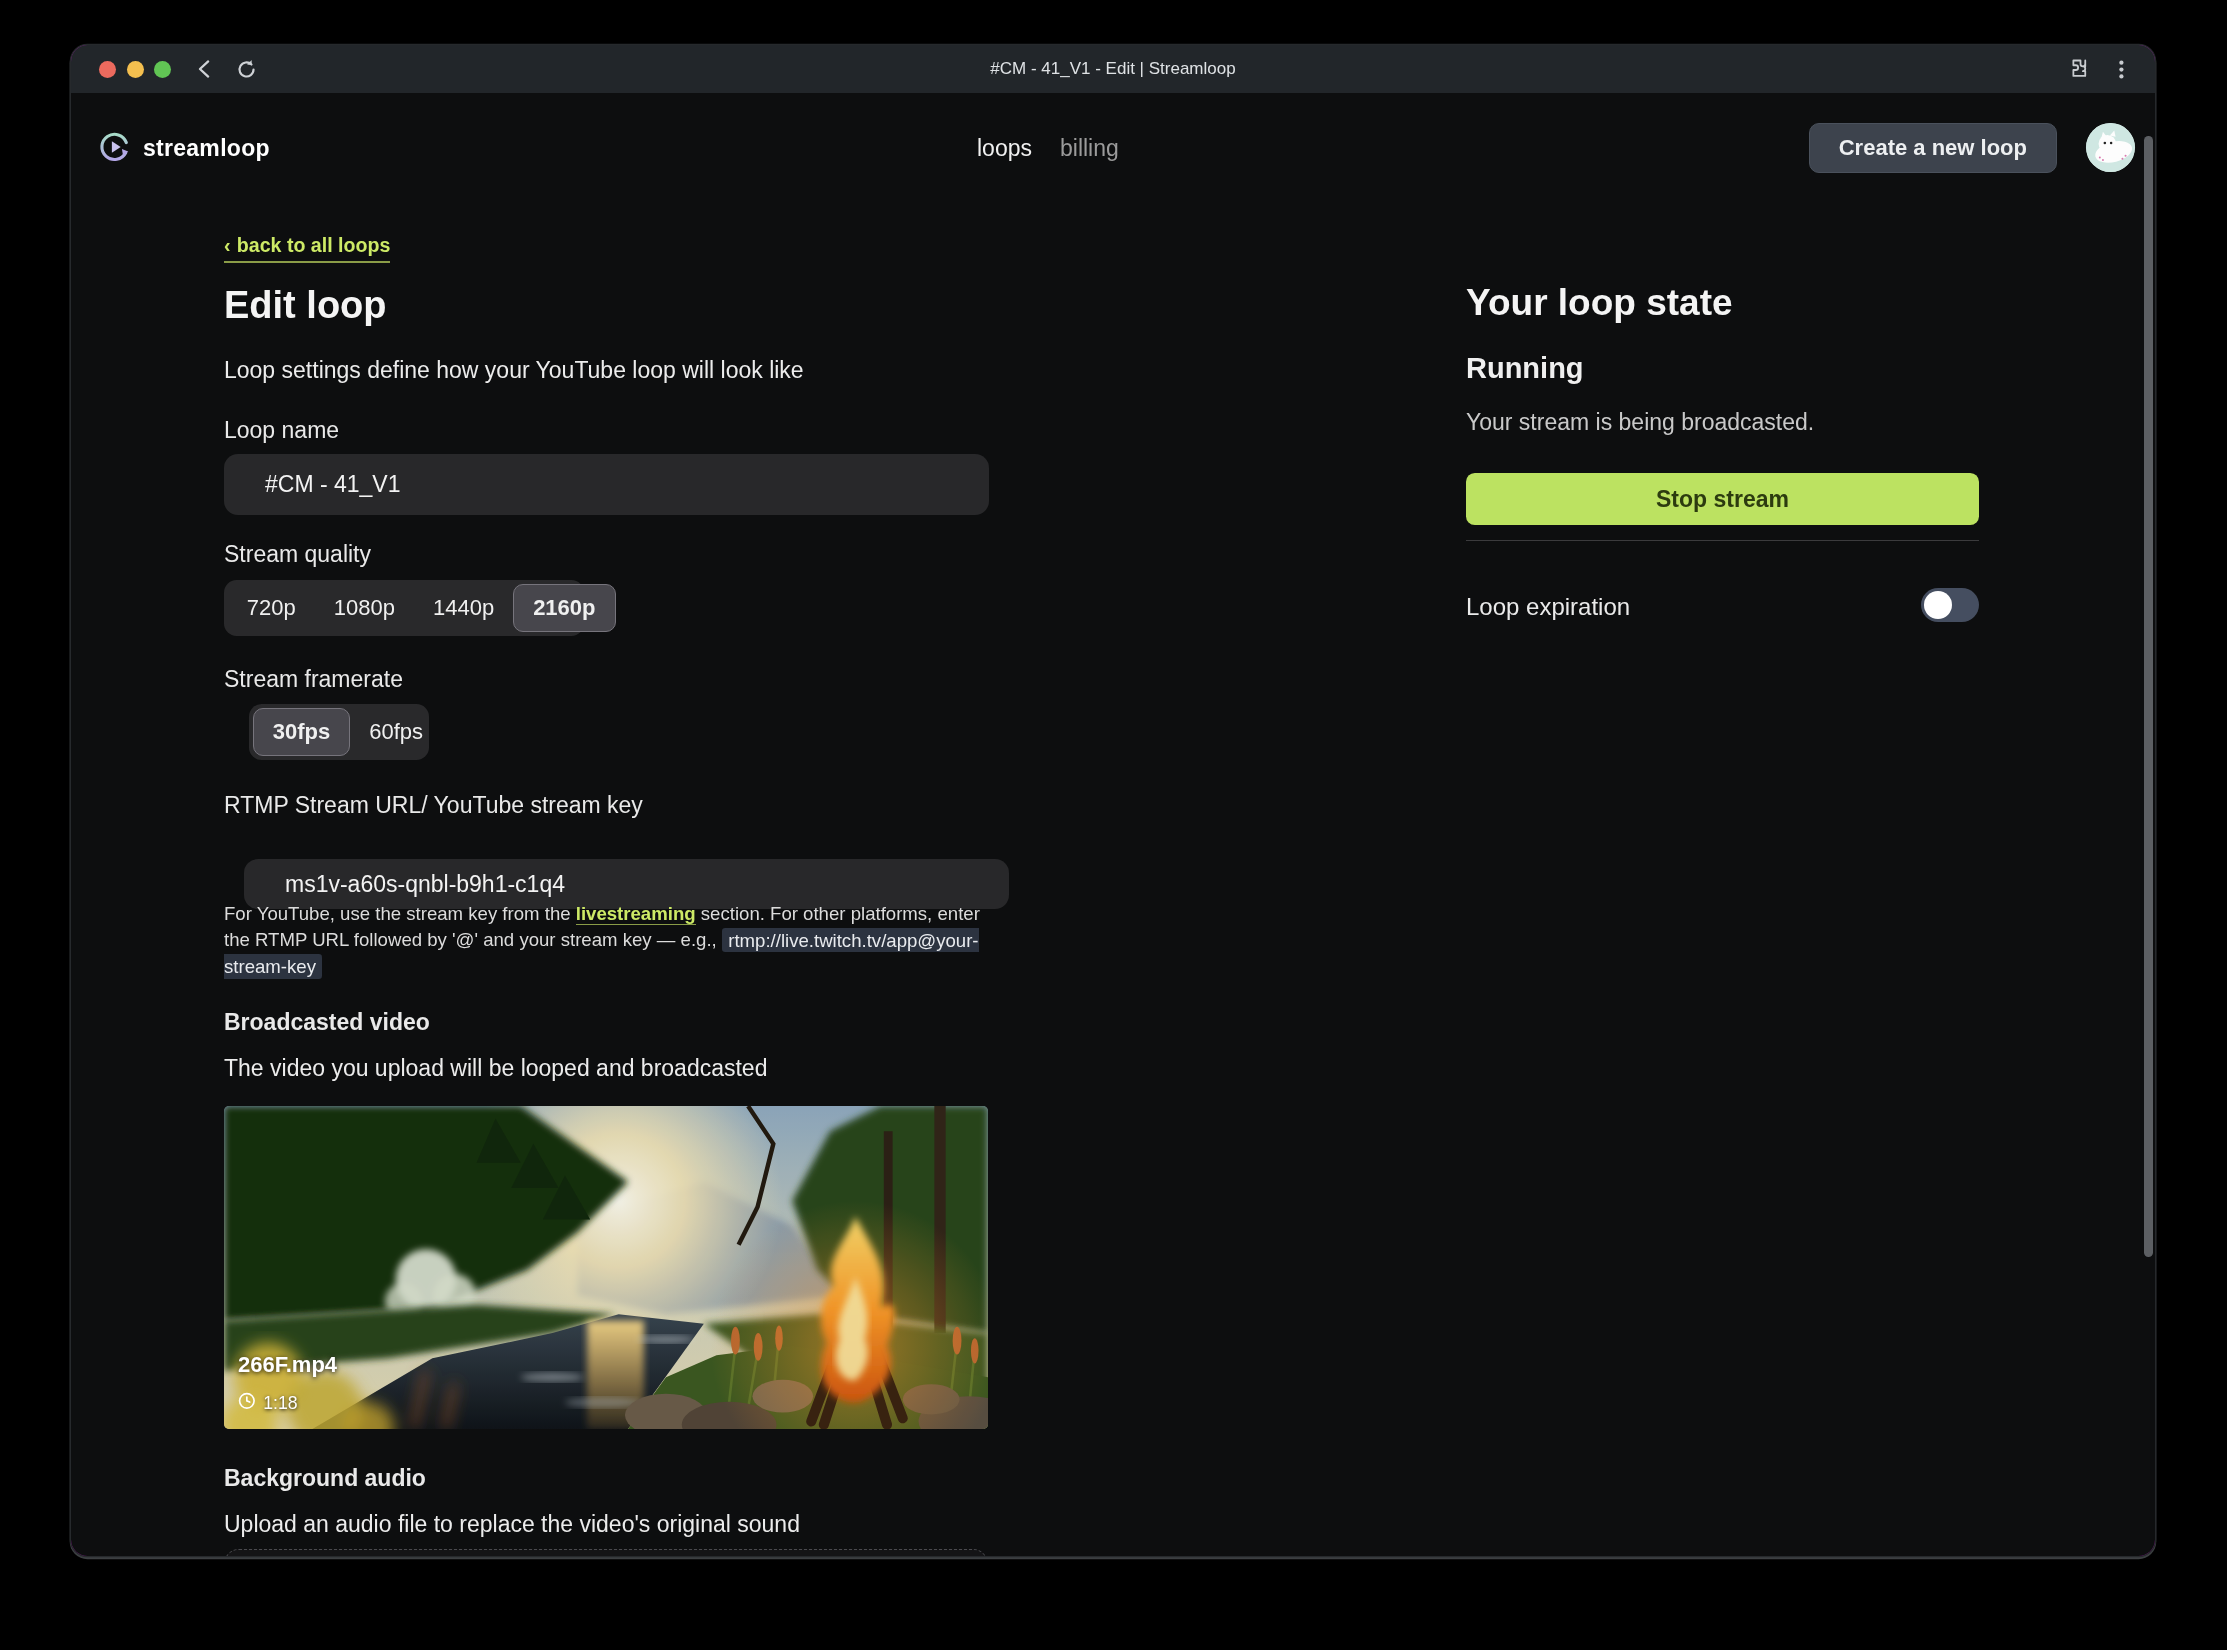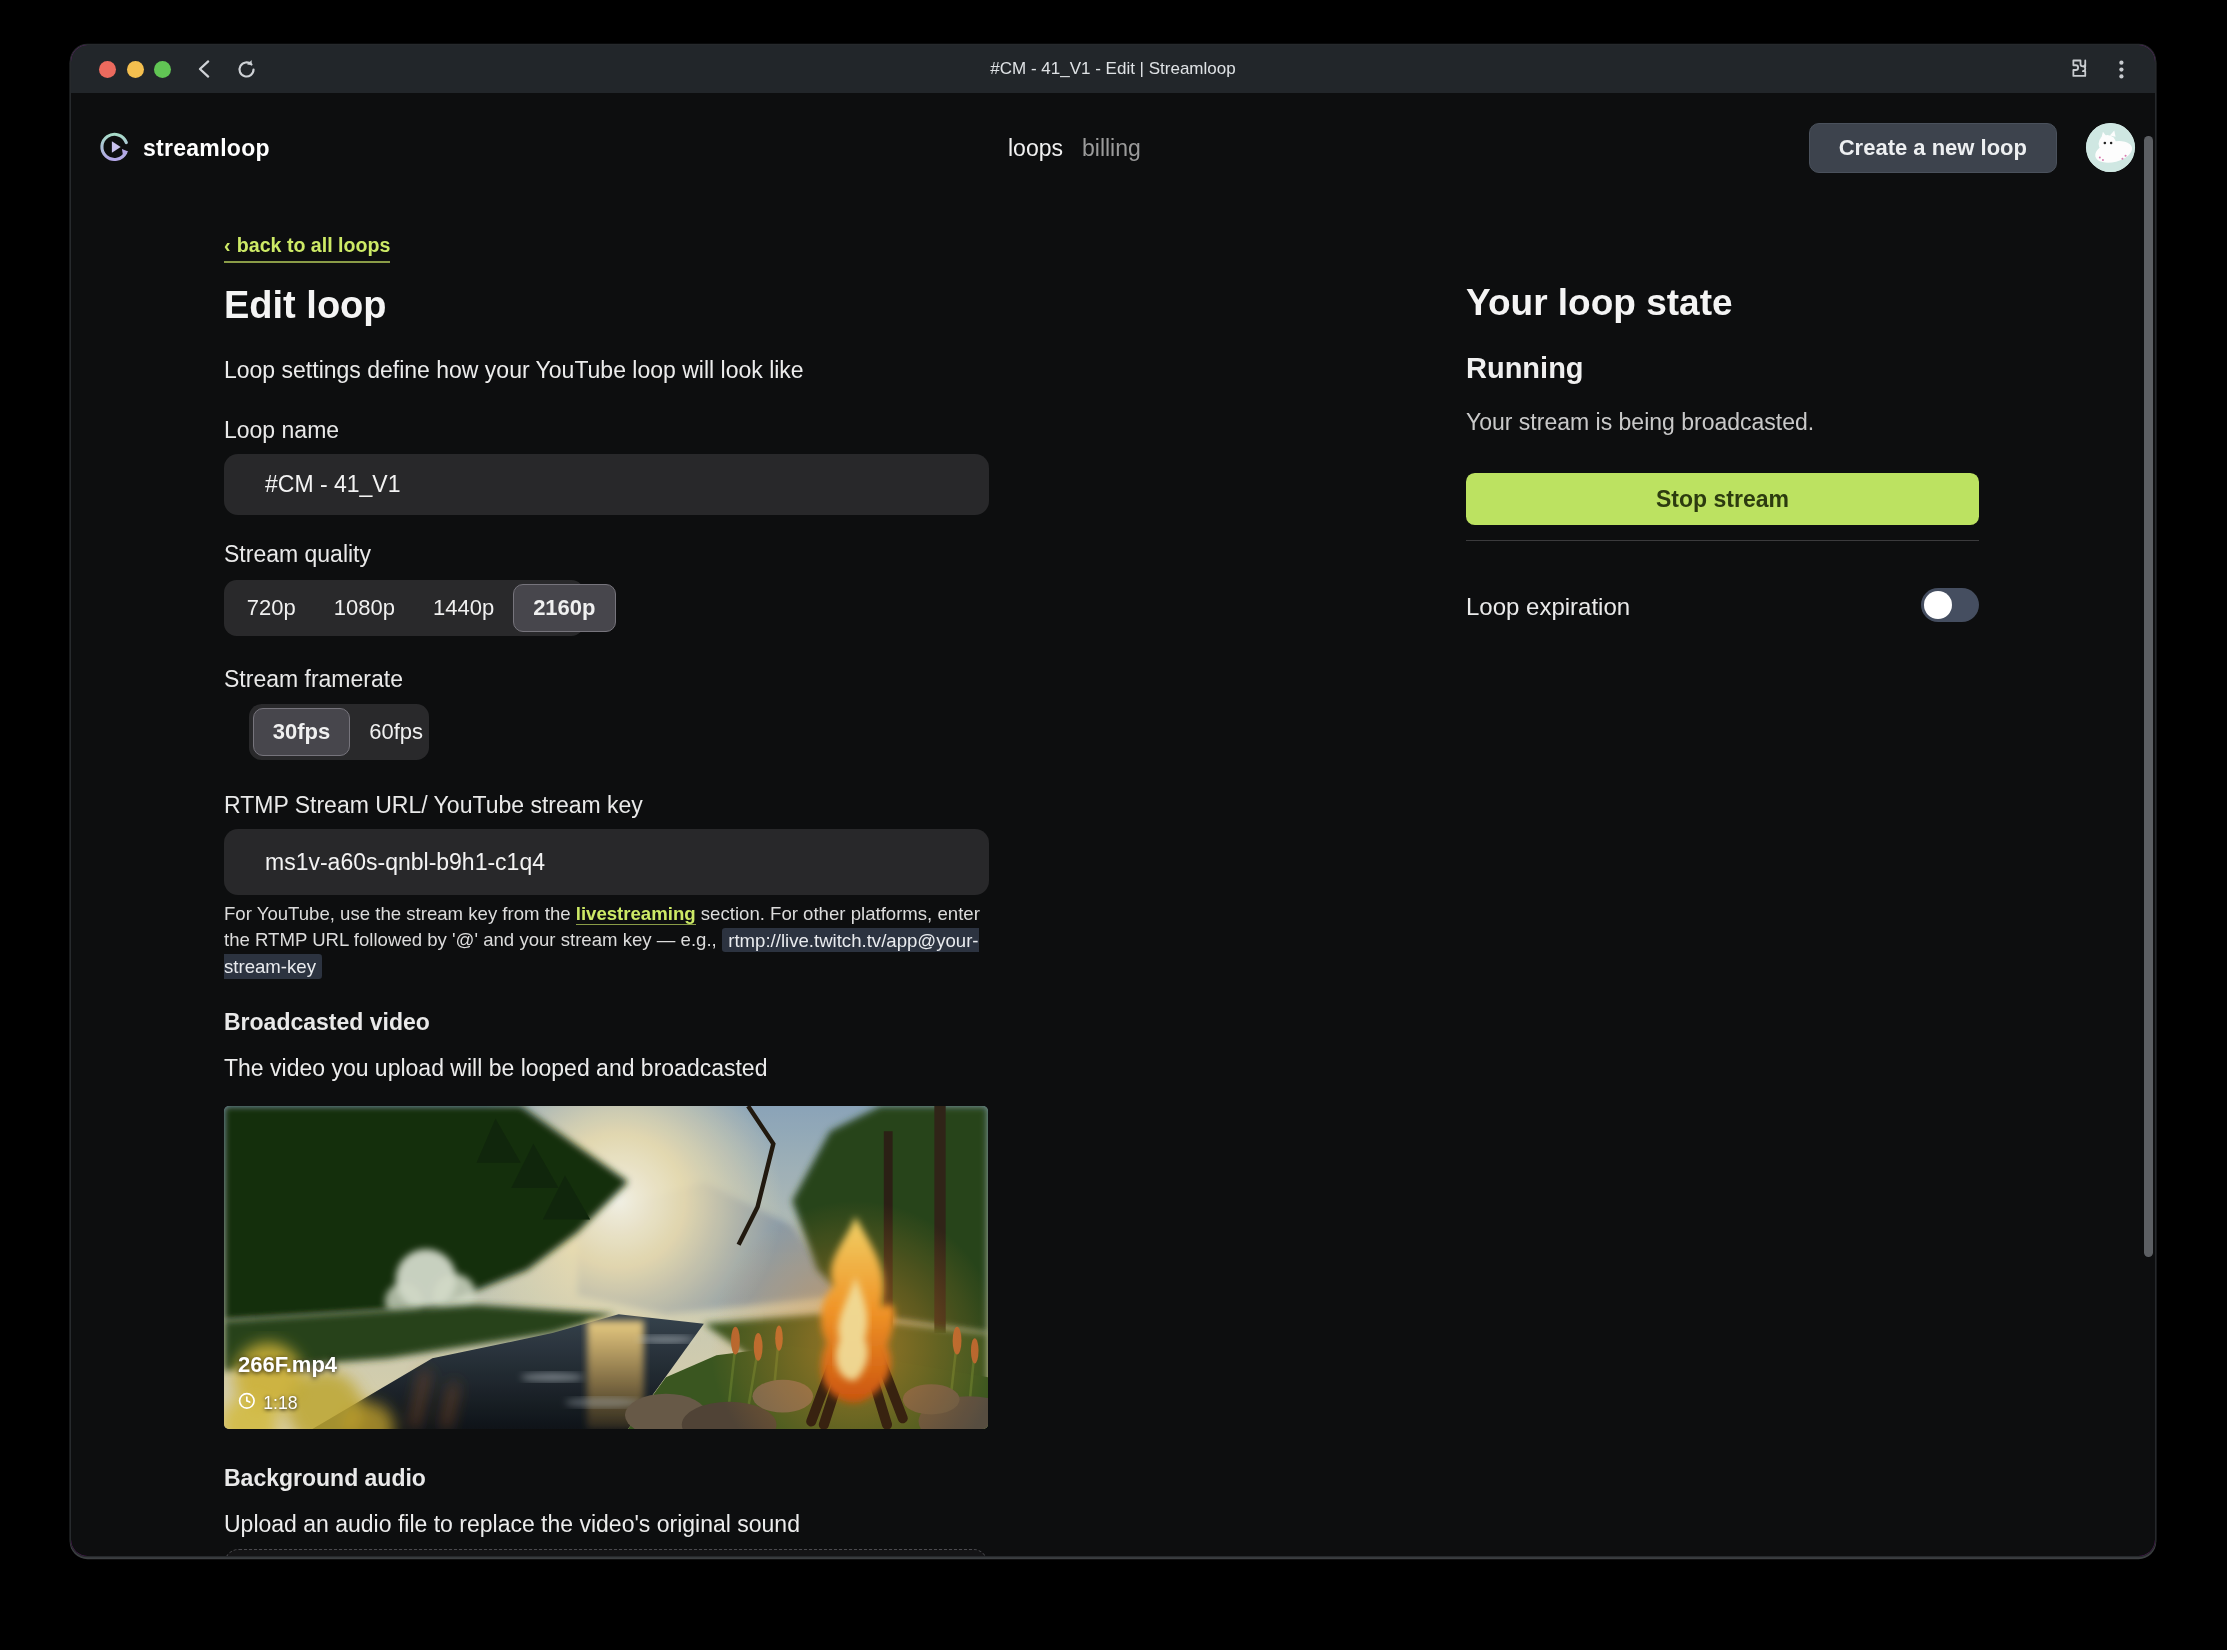--- a/index.html
+++ b/index.html
@@ -34,21 +34,21 @@
 
   .scroll-thumb {
     position:absolute; right:2.5px; top:43px; width:8.2px; height:1121px;
     background:#5c5f63; border-radius:4.4px; z-index:50;
   }
 
   
   .app-header { position:absolute; left:0; right:0; top:0; height:109px; }
   .brand { position:absolute; left:26.5px; top:37px; display:flex; align-items:center; gap:11.4px; }
   .brand-name { color:#fff; font-size:23px; font-weight:bold; letter-spacing:0.3px; }
-  .main-nav { position:absolute; left:937px; top:42px; display:flex; gap:19px; font-size:23px; }
+  .main-nav { position:absolute; left:906px; top:42px; display:flex; gap:28px; font-size:23px; }
   .nav-loops { color:#f1f1f1; }
   .nav-billing { color:#9b9b9b; }
   .create-btn {
     position:absolute; right:98px; top:30px; height:50px; padding:0 29px;
     background:#3d434d; border:1.3px solid #4a515c; border-radius:10px;
     color:#edeff1; font-size:22px; font-weight:bold; display:flex; align-items:center;
     font-family:"Liberation Sans", sans-serif; cursor:pointer;
   }
   .avatar {
     position:absolute; right:20px; top:30px; width:49px; height:49px;
@@ -70,21 +70,21 @@
   .lbl-quality   { top:448px; }
   .lbl-framerate { top:573px; }
   .lbl-rtmp      { top:699px; }
 
   .text-input {
     position:absolute; left:0; width:765px; height:61px;
     background:#28282a; border:none; border-radius:14px; color:#f3f3f3;
     font-size:23px; padding:0 41px; font-family:"Liberation Sans", sans-serif; outline:none;
   }
   .inp-name { top:361px; }
-  .inp-rtmp { top:736px; height:66px; }
+  .inp-rtmp { top:766px; height:50px;margin-left:20px; }
 
   .seg {
     position:absolute; left:0; height:56px; background:#29292b; border-radius:12.6px;
     display:flex; align-items:center; padding:0 3.8px;
   }
   .seg-quality   { top:487px; width:360px; }
   .seg-framerate { top:611px; width:180px;margin-left:25px; }
   .seg-opt {
     height:48px; display:flex; align-items:center; justify-content:center;
     padding:0 19px; color:#f0f0f0; font-size:22px; background:transparent; border:none;

